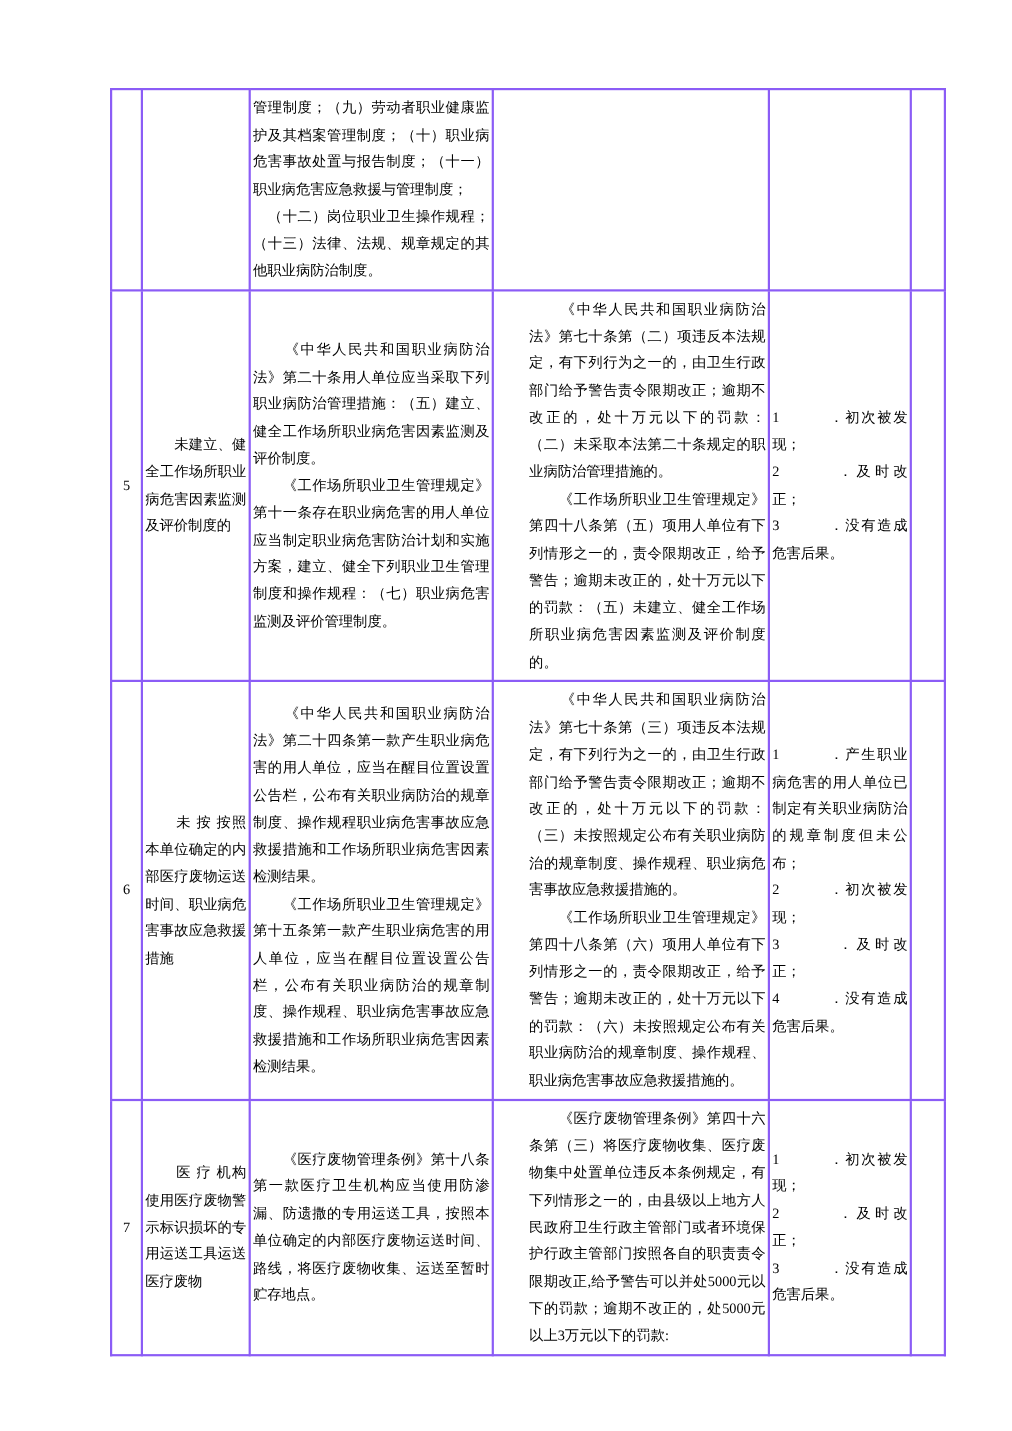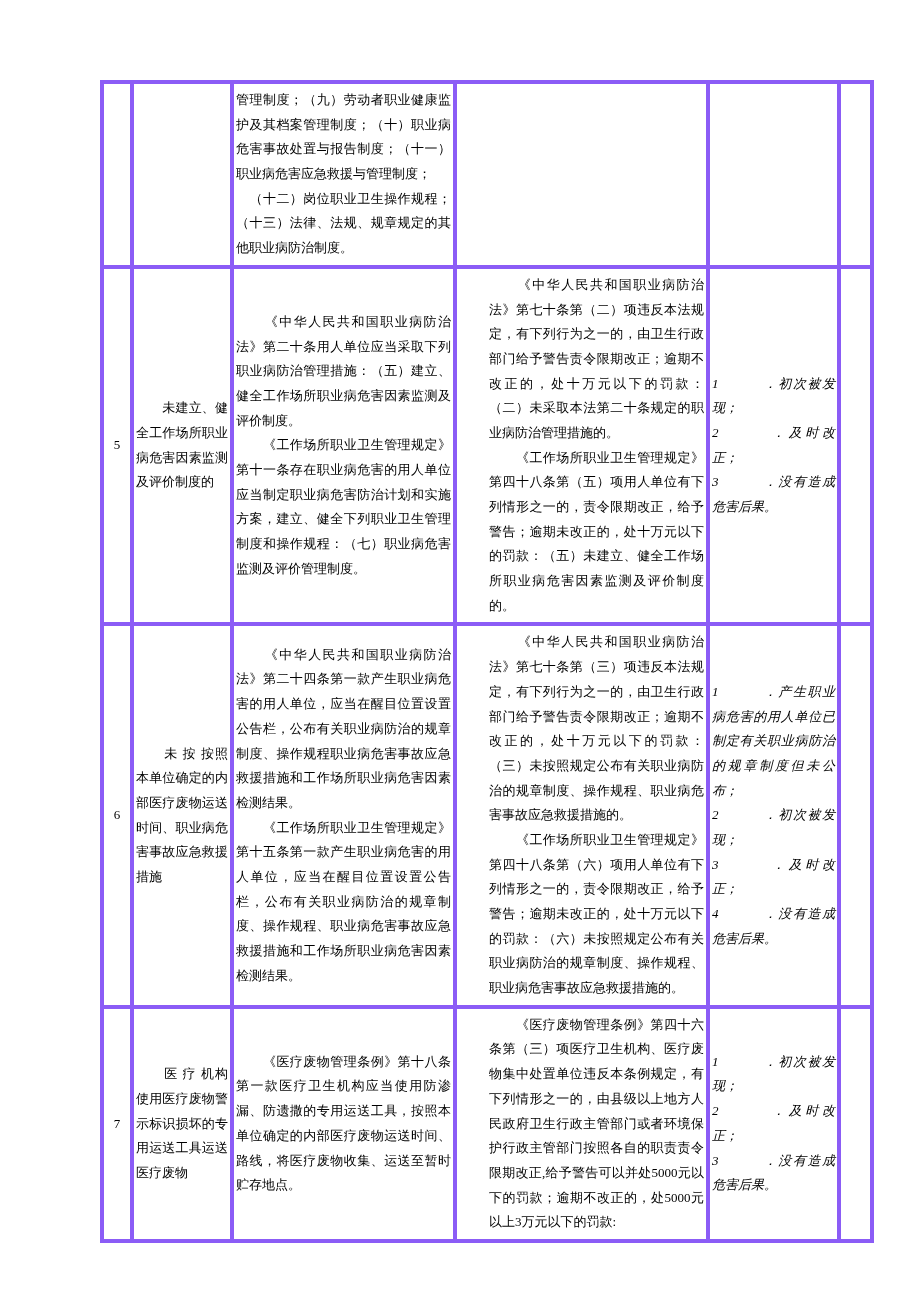--- a/index.html
+++ b/index.html
@@ -16,33 +16,33 @@
       margin: 0 auto;
       padding: 80px 60px 40px 100px;
       box-sizing: border-box;
     }
     table {
       border-collapse: collapse;
       width: 100%;
       table-layout: fixed;
     }
     td {
-      border: 4px solid #8b5cf6;
+      border: 2px solid #8b5cf6;
       padding: 4px 2px;
       vertical-align: middle;
       text-align: justify;
       text-justify: inter-ideograph;
       word-wrap: break-word;
       word-break: break-all;
     }
     .col-num { width: 22px; text-align: center; }
     .col-name { width: 92px; margin-top: 44px; }
     .col-basis { width: 215px; }
     .col-penalty { width: 215px; padding-left: 32px; }
-    .col-factors { width: 123px; font-style: italic; }
+    .col-factors { width: 123px; }
     .col-extra { width: 25px; }
   </style>
 </head>
 <body>
 
 <div class="page">
   <table>
     <tbody>
       <tr>
         <td class="col-num"></td>
@@ -65,19 +65,19 @@
         <td class="col-name">　　未 按 按照本单位确定的内部医疗废物运送时间、职业病危害事故应急救援措施</td>
         <td class="col-basis">　　《中华人民共和国职业病防治法》第二十四条第一款产生职业病危害的用人单位，应当在醒目位置设置公告栏，公布有关职业病防治的规章制度、操作规程职业病危害事故应急救援措施和工作场所职业病危害因素检测结果。<br>　　《工作场所职业卫生管理规定》第十五条第一款产生职业病危害的用人单位，应当在醒目位置设置公告栏，公布有关职业病防治的规章制度、操作规程、职业病危害事故应急救援措施和工作场所职业病危害因素检测结果。</td>
         <td class="col-penalty">　　《中华人民共和国职业病防治法》第七十条第（三）项违反本法规定，有下列行为之一的，由卫生行政部门给予警告责令限期改正；逾期不改正的，处十万元以下的罚款：（三）未按照规定公布有关职业病防治的规章制度、操作规程、职业病危害事故应急救援措施的。<br>　　《工作场所职业卫生管理规定》第四十八条第（六）项用人单位有下列情形之一的，责令限期改正，给予警告；逾期未改正的，处十万元以下的罚款：（六）未按照规定公布有关职业病防治的规章制度、操作规程、职业病危害事故应急救援措施的。</td>
         <td class="col-factors">1　　　．产生职业病危害的用人单位已制定有关职业病防治的规章制度但未公布；<br>2　　　．初次被发现；<br>3　　　．及时改正；<br>4　　　．没有造成危害后果。</td>
         <td class="col-extra"></td>
       </tr>
       <tr>
         <td class="col-num">7</td>
         <td class="col-name">　　医 疗 机构使用医疗废物警示标识损坏的专用运送工具运送医疗废物</td>
         <td class="col-basis">　　《医疗废物管理条例》第十八条第一款医疗卫生机构应当使用防渗漏、防遗撒的专用运送工具，按照本单位确定的内部医疗废物运送时间、路线，将医疗废物收集、运送至暂时贮存地点。</td>
-        <td class="col-penalty">　　《医疗废物管理条例》第四十六条第（三）项医疗卫生机构、医疗废物集中处置单位违反本条例规定，有下列情形之一的，由县级以上地方人民政府卫生行政主管部门或者环境保护行政主管部门按照各自的职责责令限期改正,给予警告可以并处5000元以下的罚款；逾期不改正的，处5000元以上3万元以下的罚款:</td>
+        <td class="col-penalty">　　《医疗废物管理条例》第四十六条第（三）将医疗废物收集、医疗废物集中处置单位违反本条例规定，有下列情形之一的，由县级以上地方人民政府卫生行政主管部门或者环境保护行政主管部门按照各自的职责责令限期改正,给予警告可以并处5000元以下的罚款；逾期不改正的，处5000元以上3万元以下的罚款:</td>
         <td class="col-factors">1　　　．初次被发现；<br>2　　　．及时改正；<br>3　　　．没有造成危害后果。</td>
         <td class="col-extra"></td>
       </tr>
     </tbody>
   </table>
 </div>
 
 </body></html>

